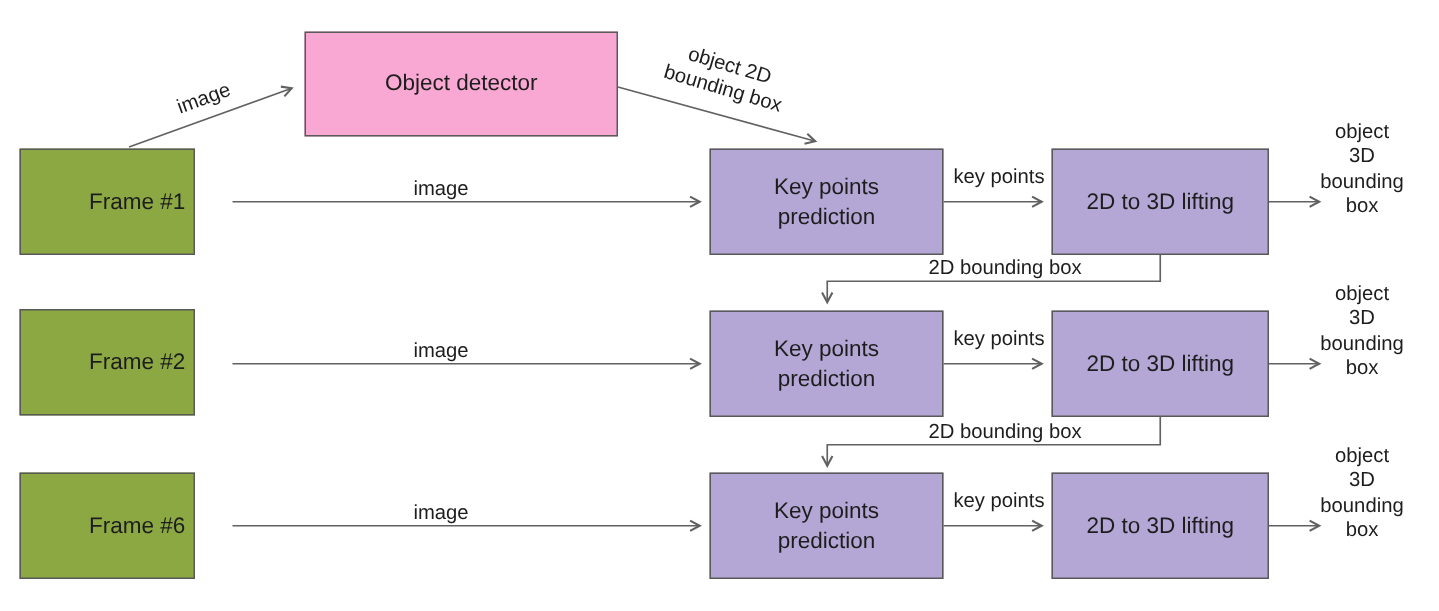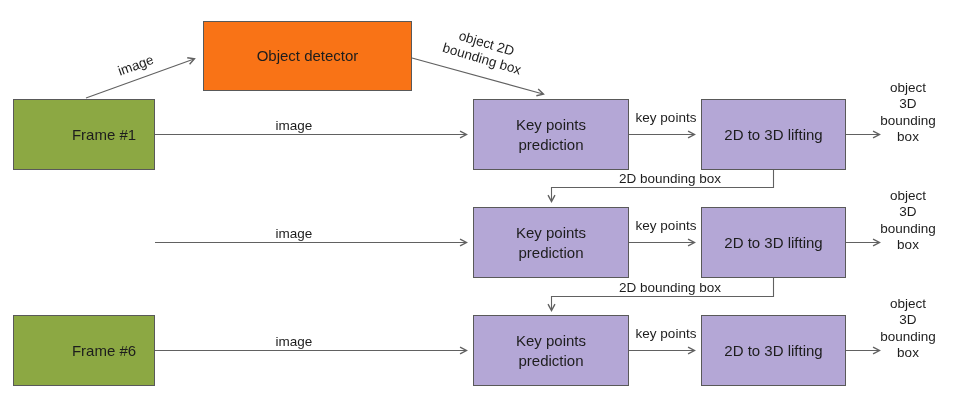--- a/index.html
+++ b/index.html
@@ -27,22 +27,22 @@
     border: 1px solid #595959;
     display: flex;
     align-items: center;
     justify-content: center;
     text-align: center;
     font-size: 15px;
     line-height: 1.3;
     color: #1d1d1d;
     white-space: pre-line;
   }
-  .frame   { background: #8CA843; width: 142px; height: 71px; left: 13px; padding-left: 40px; }
-  .detector{ background: #f97316; width: 209px; height: 70px; left: 203px; top: 21px; }
+  .frame   { background: #8CA843; width: 117px; height: 71px; left: 13px; padding-left: 40px; }
+  .detector{ background: #f9a8d4; width: 209px; height: 70px; left: 203px; top: 21px; }
   .process { background: #B4A7D6; }
   .kp      { left: 473px; width: 156px; height: 71px; }
   .lift    { left: 701px; width: 145px; height: 71px; }
   .lbl {
     position: absolute;
     font-size: 13.5px;
     line-height: 1.22;
     color: #1d1d1d;
     white-space: pre-line;
     text-align: center;
@@ -77,20 +77,21 @@
     <path class="edge" d="M773.5,278 V296.5 H551.5 V310" marker-end="url(#arrow)"></path>
 
     <path class="edge" d="M155,350.5 H466" marker-end="url(#arrow)"></path>
     <path class="edge" d="M629,350.5 H694" marker-end="url(#arrow)"></path>
     <path class="edge" d="M846,350.5 H879" marker-end="url(#arrow)"></path>
   </svg>
 
   <div class="box detector">Object detector</div>
 
   <div class="box frame" style="top:99px">Frame #1</div>
+  <div class="box frame" style="top:206px">Frame #2</div>
   <div class="box frame" style="top:315px">Frame #6</div>
 
   <div class="box process kp" style="top:99px">Key points
 prediction</div>
   <div class="box process kp" style="top:207px">Key points
 prediction</div>
   <div class="box process kp" style="top:315px">Key points
 prediction</div>
 
   <div class="box process lift" style="top:99px">2D to 3D lifting</div>

